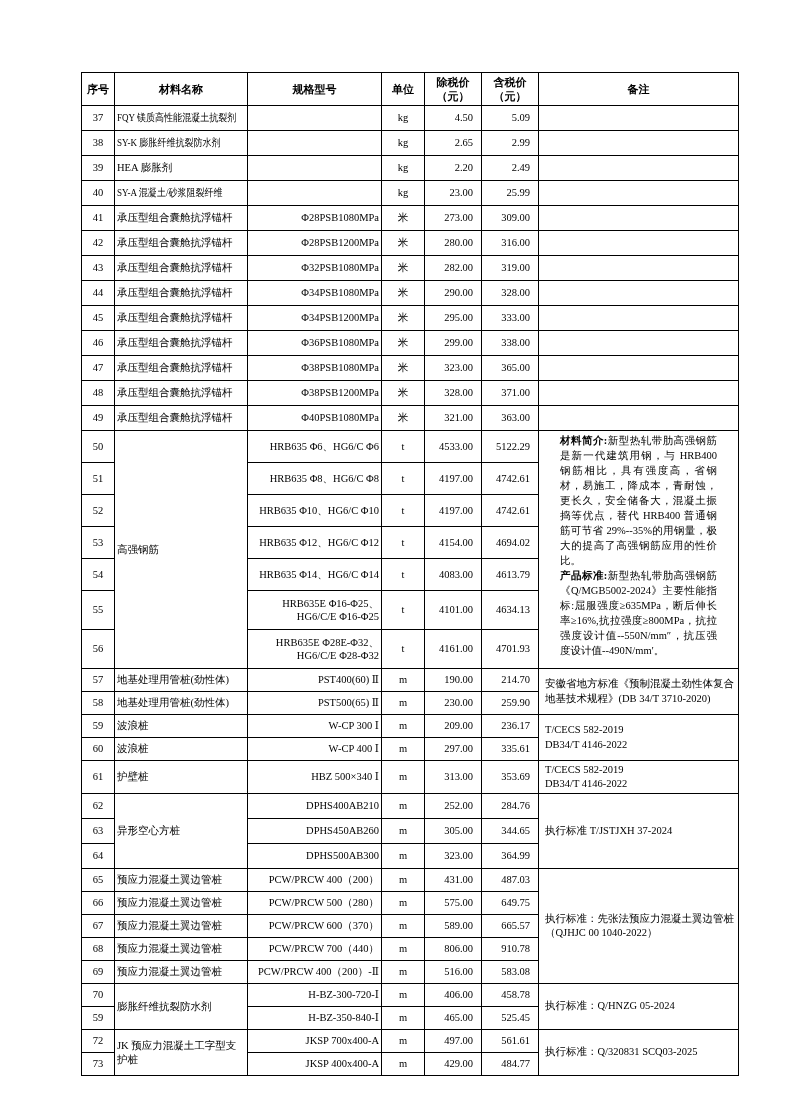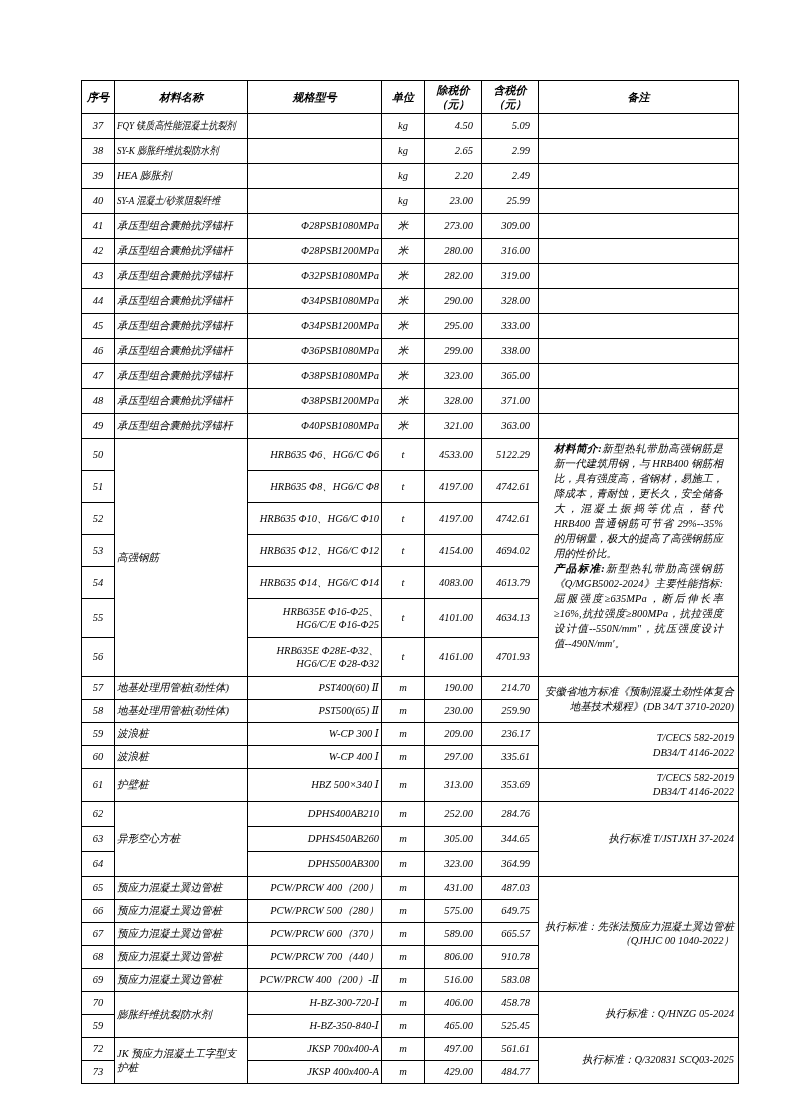--- a/index.html
+++ b/index.html
@@ -1,41 +1,41 @@
 <!DOCTYPE html>
 <html><head>
 <meta charset="utf-8">
 <style>
   html,body{margin:0;padding:0;}
   body{
     width:793px;height:1096px;background:#ffffff;color:#000;
     font-family:"Liberation Serif","DejaVu Serif",serif;
     position:relative;overflow:hidden;
   }
-  .sheet{position:absolute;left:81px;top:80px;font-style:italic;}
+  .sheet{position:absolute;left:81px;top:72px;}
   table{border-collapse:collapse;table-layout:fixed;width:657px;}
   td,th{
     border:1px solid #000;font-size:10.5px;font-weight:normal;
     vertical-align:middle;overflow:hidden;line-height:1.25;
     padding:0;
   }
   tr.r-hdr th{height:32px;font-weight:bold;font-size:11px;text-align:center;line-height:1.3;}
   tr.r-sm  td{height:22px;}
   tr.r-md  td{height:31px;}
   tr.r-lg  td{height:38px;}
   tr.r-md2 td{height:30px;}
   tr.r-md3 td{height:24px;}
   tr.r-xs  td{height:22px;}
   .c-no{text-align:center;}
   .c-name{text-align:left;padding:0 2px 0 2px;}
   .c-spec{text-align:right;padding:0 2px 0 6px;white-space:pre-line;}
   .c-unit{text-align:center;}
   .c-ex,.c-inc{text-align:right;padding-right:8px;font-variant-numeric:tabular-nums;}
-  .c-rem{text-align:right;padding:1px 4px 1px 6px;white-space:pre-line;line-height:1.35;}
-  .c-rem.rich{vertical-align:top;white-space:normal;text-align:justify;padding:2px 15px;line-height:15px;}
+  .c-rem{text-align:left;padding:1px 4px 1px 6px;white-space:pre-line;line-height:1.35;}
+  .c-rem.rich{vertical-align:top;white-space:normal;text-align:justify;padding:2px 21px;line-height:15px;}
   .c-rem.rich p{margin:0;}
   .cond{display:inline-block;transform:scaleX(0.86);transform-origin:0 50%;white-space:nowrap;}
   b{font-weight:bold;}
 </style>
 </head>
 <body>
 
 <div class="sheet">
 <table>
   <colgroup>

